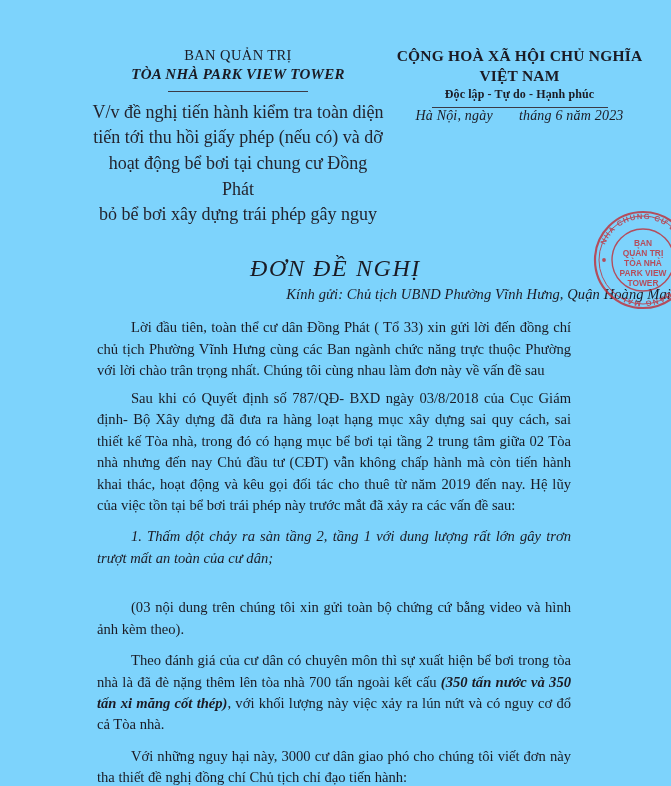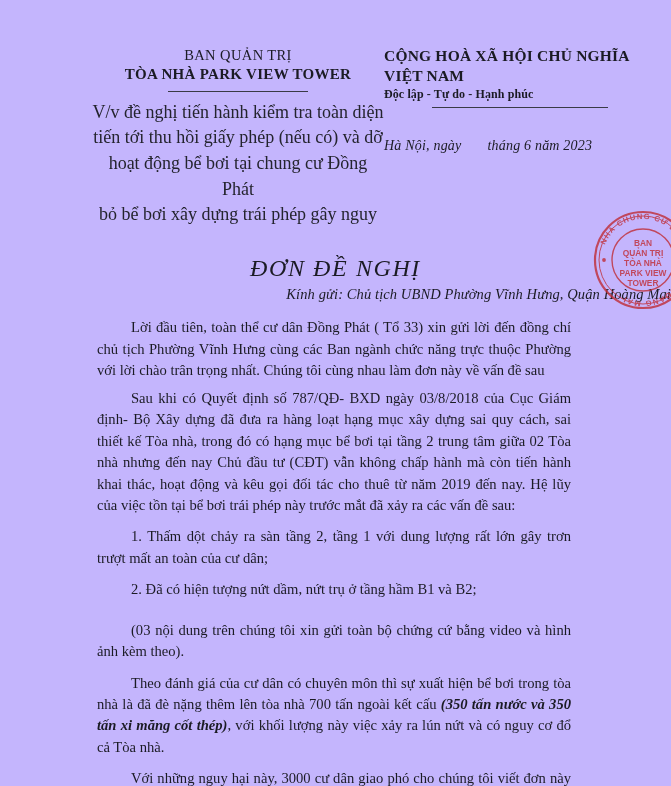--- a/index.html
+++ b/index.html
@@ -12,50 +12,52 @@
     height: 786px;
     overflow: hidden;
     font-family: "Liberation Serif", "DejaVu Serif", serif;
     color: #1b1b24;
     position: relative;
   }
   .page {
     position: relative;
     width: 671px;
     height: 786px;
-    background: #c4b5fd;
+    background: #7dd3fc;
     box-sizing: border-box;
     padding: 0;
   }
 
   
   .header {
     display: flex;
     align-items: flex-start;
     padding-top: 46px;
   }
   .header-left {
     width: 292px;
     margin-left: 92px;
     text-align: center;
   }
   .header-right {
     flex: 1;
+    text-align: center;
     padding-right: 16px;
   }
   .org-line1 {
     font-size: 14.5px;
     letter-spacing: .4px;
     line-height: 1.32;
   }
   .org-line2 {
     font-size: 15px;
     font-weight: bold;
     letter-spacing: .3px;
     line-height: 1.32;
+    font-style: italic;
   }
   .rule-left {
     width: 140px;
     height: 1px;
     background: #3a3a46;
     margin: 6px auto 8px auto;
   }
   .rule-right {
     width: 176px;
     height: 1px;
@@ -76,21 +78,20 @@
   }
   .nation-line2 {
     font-size: 12px;
     font-weight: bold;
     line-height: 1.35;
     letter-spacing: .1px;
   }
   .date-line {
     font-style: italic;
     font-size: 14px;
-    margin-top: 30px;
     letter-spacing: .2px;
   }
   .date-line .gap { display: inline-block; width: 26px; }
 
   
   .title-block {
     text-align: center;
     margin-top: 26px;
     font-style: italic;
   }
@@ -112,20 +113,21 @@
     font-size: 14.6px;
     line-height: 1.47;
     text-align: justify;
   }
   .body-block p {
     margin: 0 0 1px 0;
     text-indent: 34px;
   }
   .body-block p.num {
     text-indent: 34px;
+    font-style: italic;
   }
   .body-block p.ital {
     text-indent: 34px;
   }
   .spacer-sm { height: 9px; }
   .spacer-xs { height: 5px; }
   b.strong { font-weight: bold; font-style: italic; }
 
   
   .stamp {
@@ -179,21 +181,20 @@
 
     <p>Lời đầu tiên, toàn thể cư dân Đồng Phát ( Tổ 33) xin gửi lời đến đồng chí chủ tịch Phường Vĩnh Hưng cùng các Ban ngành chức năng trực thuộc Phường với lời chào trân trọng nhất. Chúng tôi cùng nhau làm đơn này về vấn đề sau</p>
     <div class="spacer-xs"></div>
 
     <p>Sau khi có Quyết định số 787/QĐ- BXD ngày 03/8/2018 của Cục Giám định- Bộ Xây dựng đã đưa ra hàng loạt hạng mục xây dựng sai quy cách, sai thiết kế Tòa nhà, trong đó có hạng mục bể bơi tại tầng 2 trung tâm giữa 02 Tòa nhà nhưng đến nay Chủ đầu tư (CĐT) vẫn không chấp hành mà còn tiến hành khai thác, hoạt động và kêu gọi đối tác cho thuê từ năm 2019 đến nay. Hệ lũy của việc tồn tại bể bơi trái phép này trước mắt đã xảy ra các vấn đề sau:</p>
     <div class="spacer-sm"></div>
 
     <p class="num">1. Thấm dột chảy ra sàn tầng 2, tầng 1 với dung lượng rất lớn gây trơn trượt mất an toàn của cư dân;</p>
     <div class="spacer-sm"></div>
 
-    <p class="num">2. Đã có hiện tượng nứt dầm, nứt trụ ở tầng hầm B1 và B2;</p>
     <div class="spacer-sm"></div>
 
     <div class="spacer-sm"></div>
 
     <p class="ital">(03 nội dung trên chúng tôi xin gửi toàn bộ chứng cứ bằng video và hình ảnh kèm theo).</p>
     <div class="spacer-sm"></div>
 
     <p><span>Theo đánh giá của cư dân có chuyên môn thì sự xuất hiện bể bơi trong tòa nhà là đã đè nặng thêm lên tòa nhà 700 tấn ngoài kết cấu </span><b class="strong">(350 tấn nước và 350 tấn xi măng cốt thép)</b><span>, với khối lượng này việc xảy ra lún nứt và có nguy cơ đổ cả Tòa nhà.</span></p>
     <div class="spacer-sm"></div>
 

